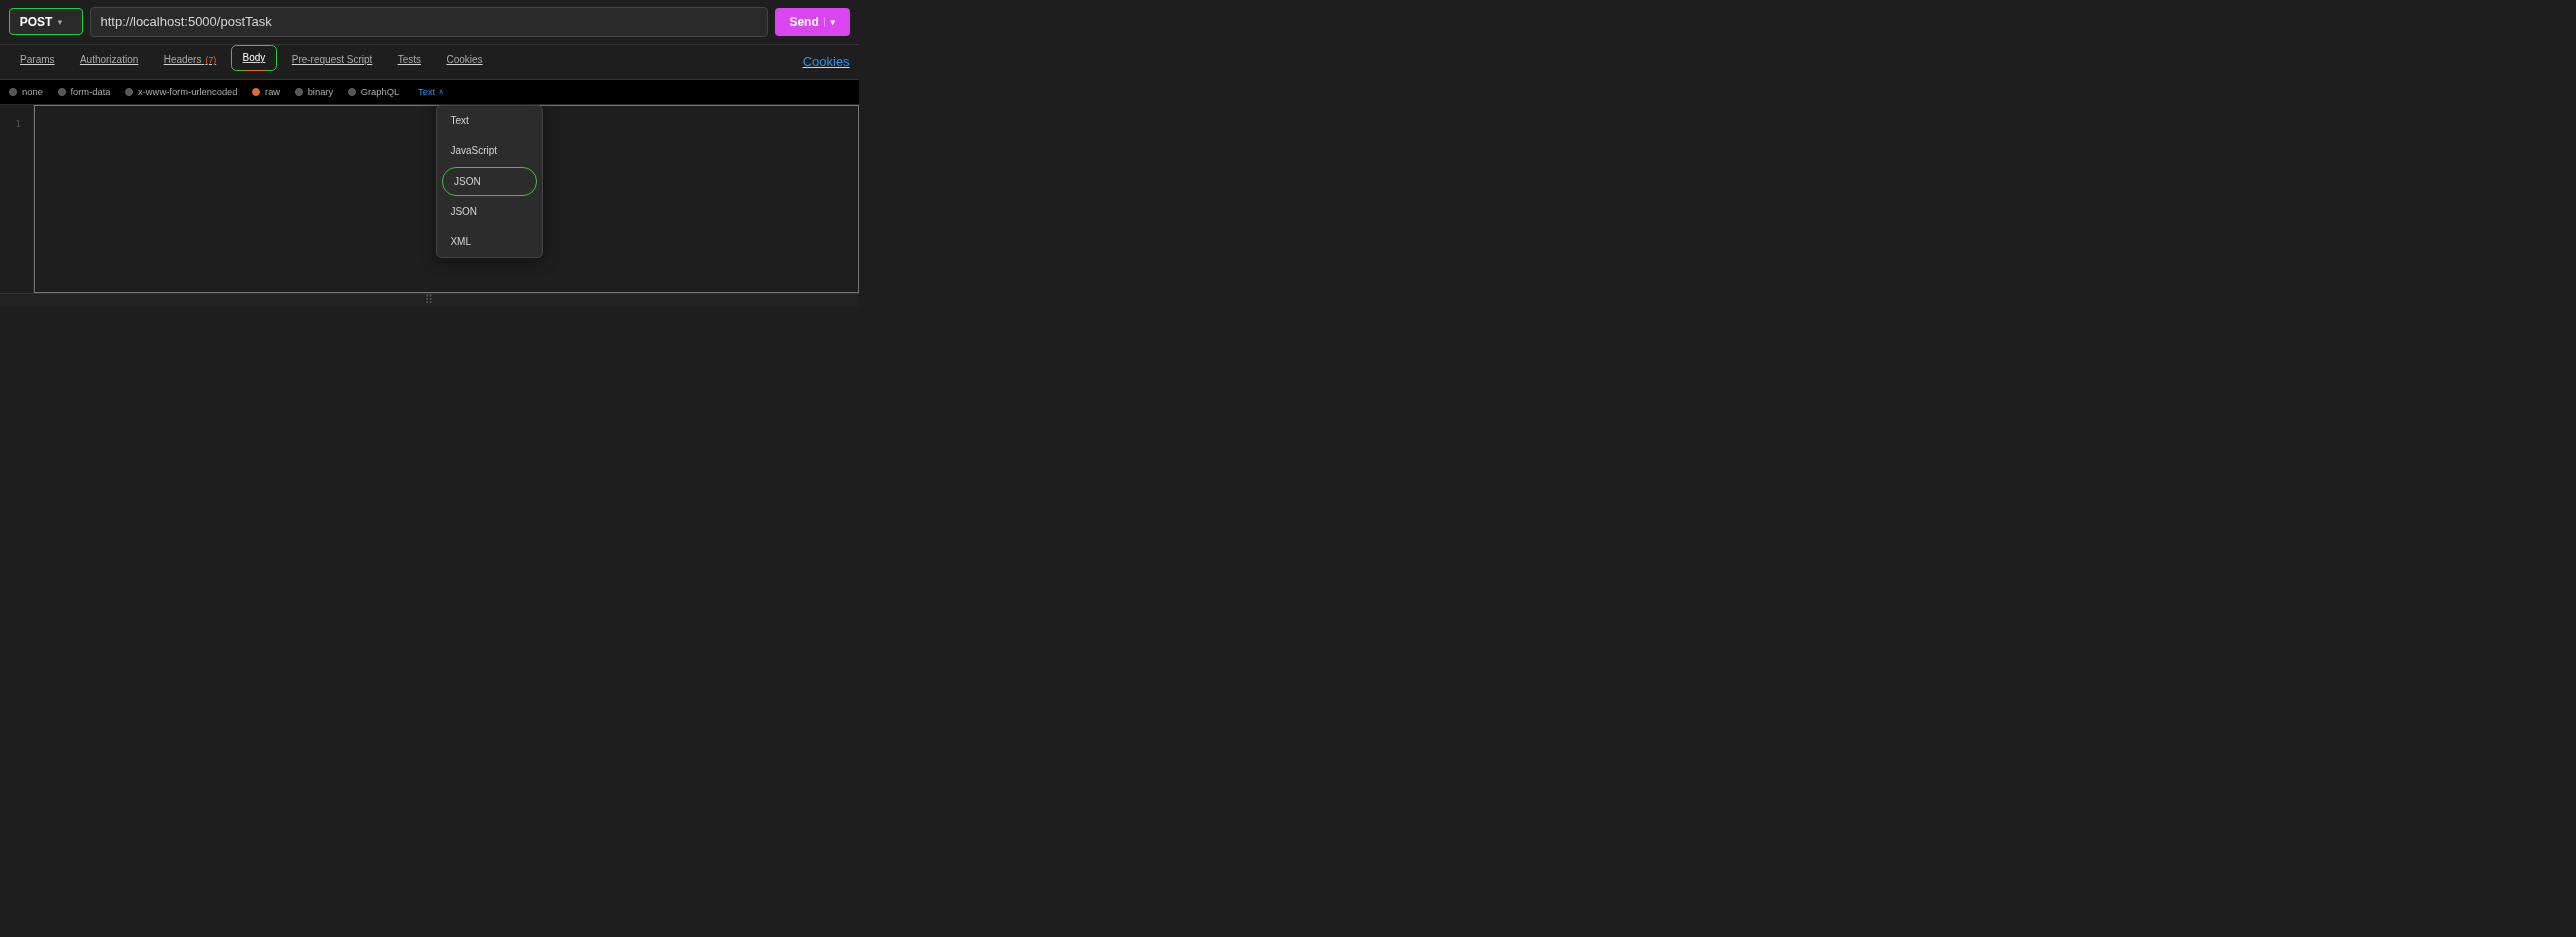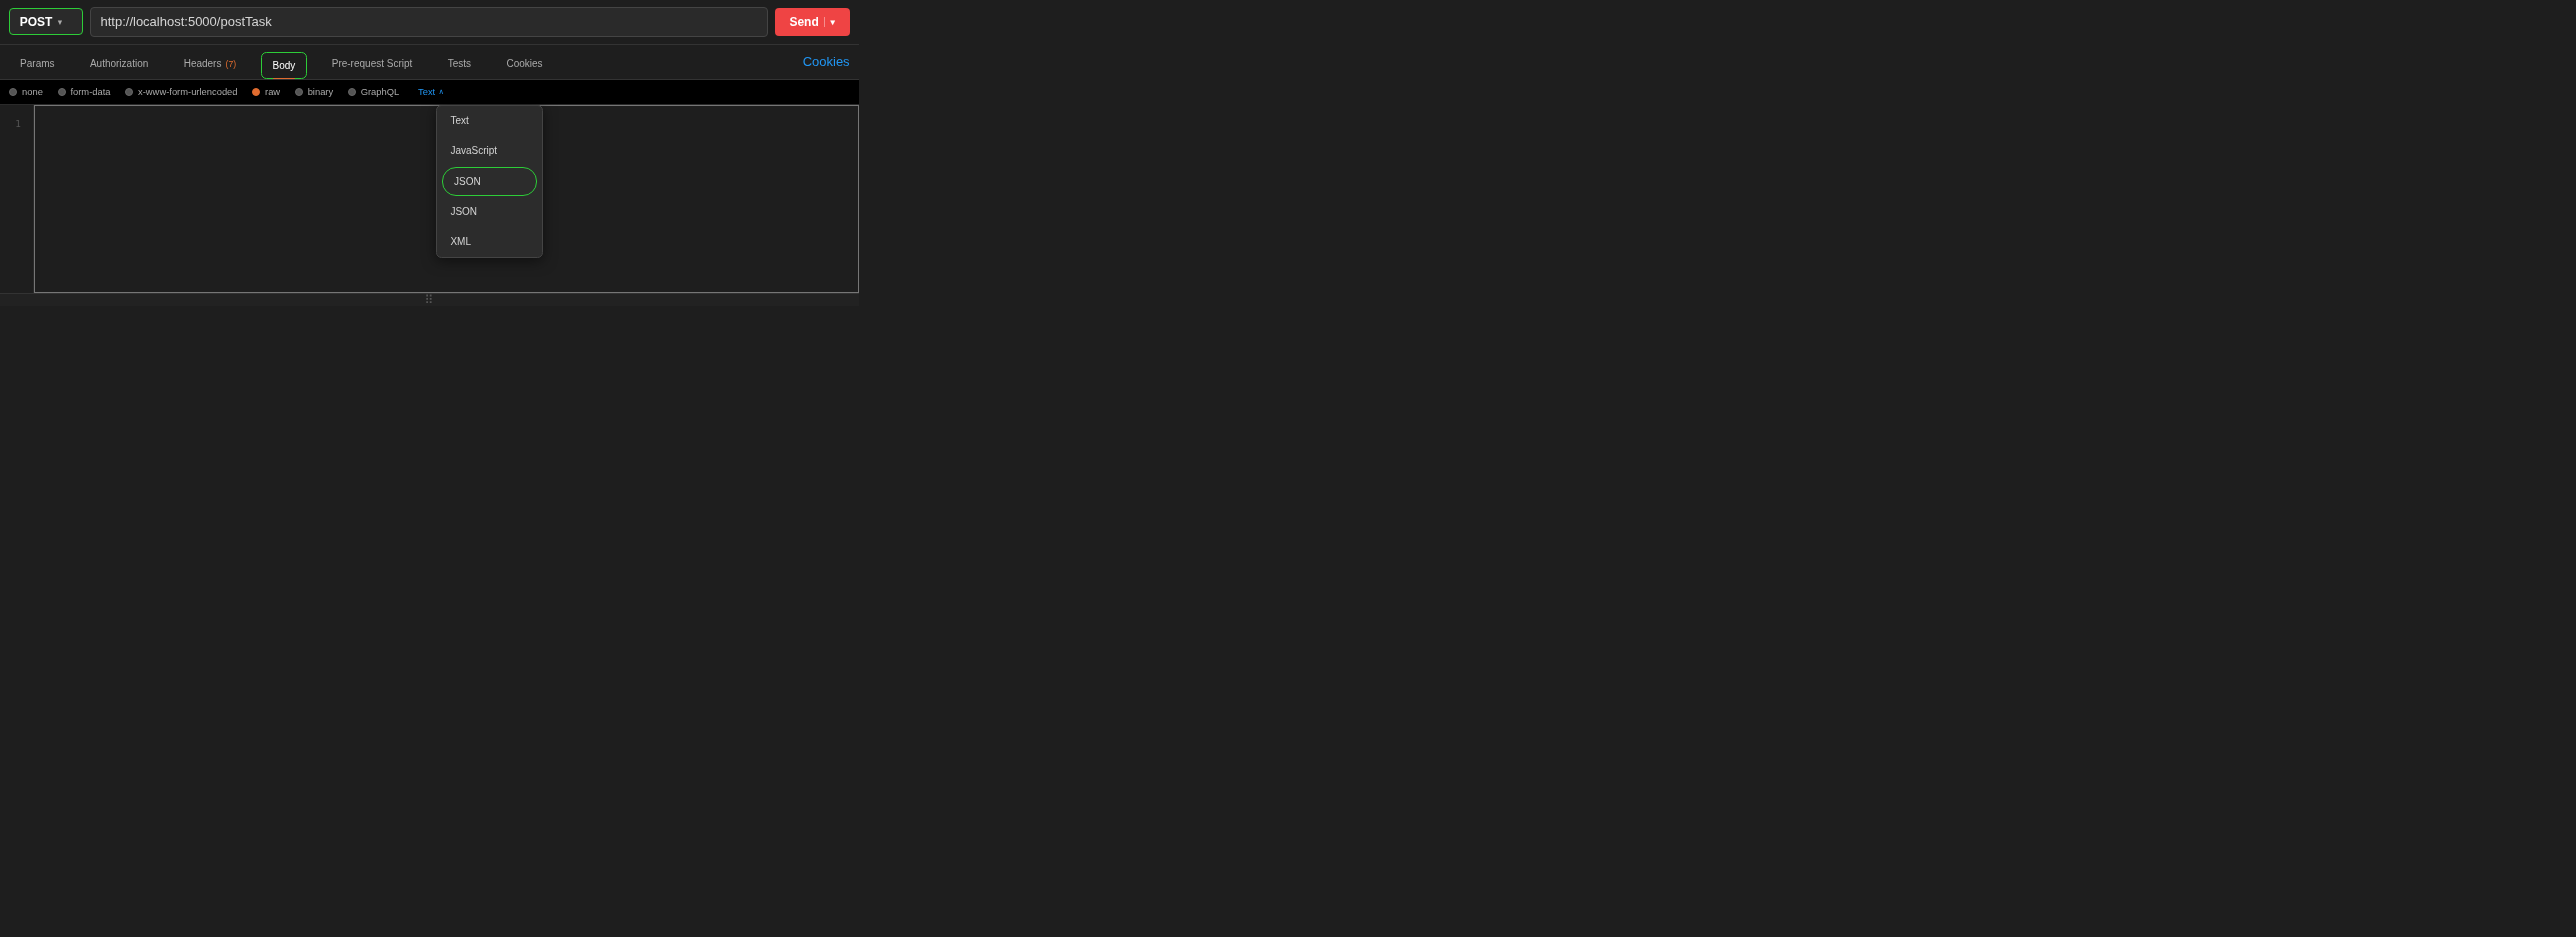--- a/index.html
+++ b/index.html
@@ -54,46 +54,47 @@
       padding: 6.7px 9.4px;
       color: #d4d4d4;
       font-size: 13px;
       outline: none;
     }
 
     .send-button {
       display: flex;
       align-items: center;
       gap: 4px;
-      background: #ef4444;
+      background: #d946ef;
       border: none;
       border-radius: 4px;
       padding: 6.7px 14.8px;
       color: #fff;
       font-size: 12px;
       font-weight: 700;
       cursor: pointer;
       min-width: 74px;
     }
 
     .send-button .send-chevron {
       font-size: 8.7px;
       border-left: 0.7px solid rgba(255,255,255,0.4);
       padding-left: 5.4px;
       margin-left: 1.3px;
     }
 
     
     .tab-bar {
       display: flex;
-      align-items: flex-end;
+      align-items: flex-start;
       padding: 0 9.4px;
       background: #1e1e1e;
       border-bottom: 0.7px solid #333;
-      gap: 14px;
+      gap: 4px;
+      text-decoration: underline;
     }
 
     .tab-item {
       padding: 9.4px 10.7px;
       font-size: 10px;
       color: #aaa;
       cursor: pointer;
       position: relative;
       white-space: nowrap;
     }

